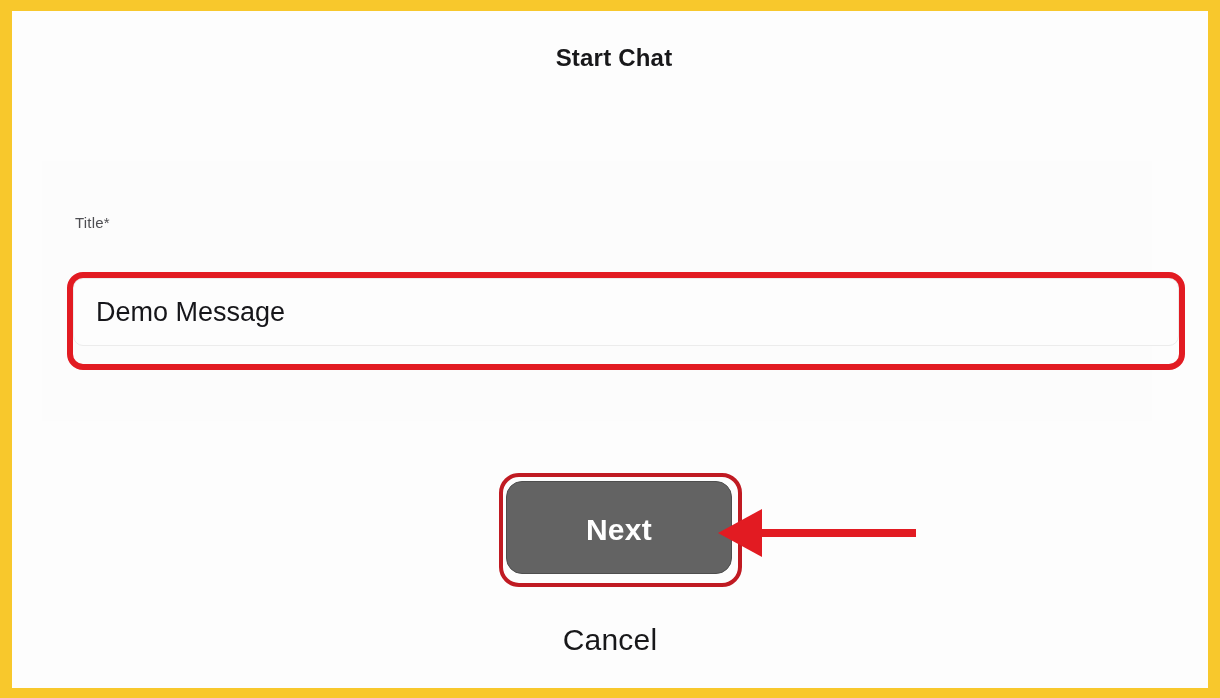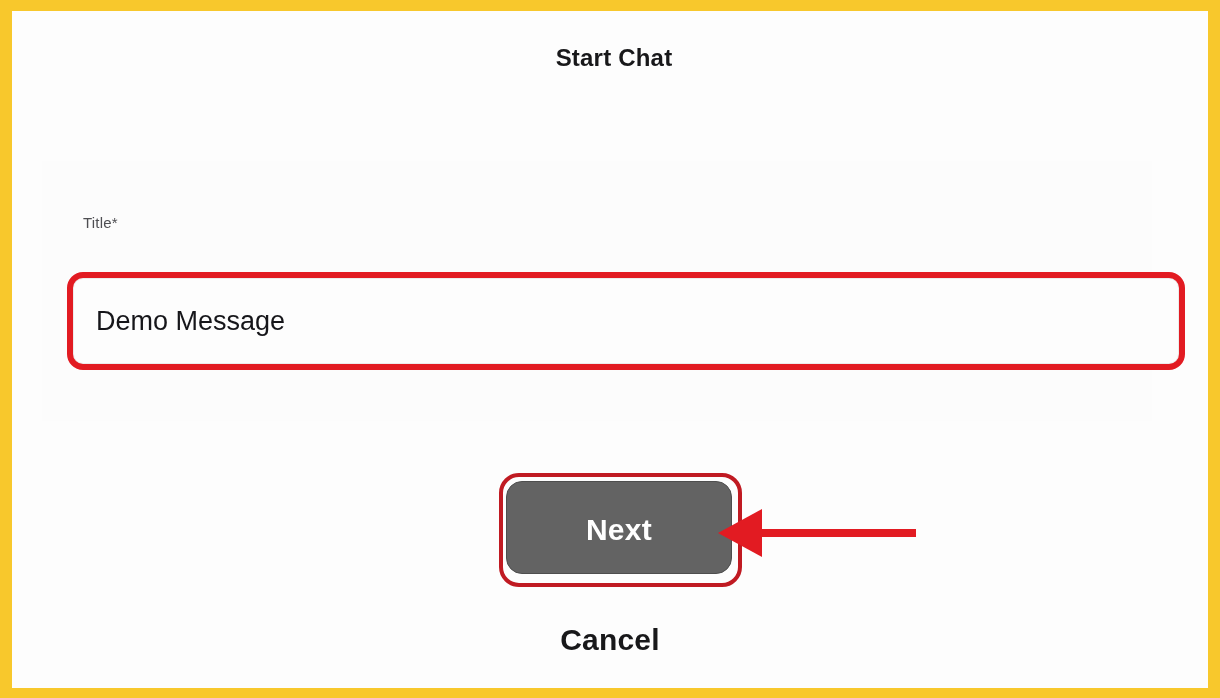--- a/index.html
+++ b/index.html
@@ -48,21 +48,21 @@
     font-weight: bold;
     color: #18181a;
     letter-spacing: 0.2px;
     line-height: 1.1;
     padding-left: 8px;
   }
 
   
   #field-group {
     position: absolute;
-    left: 66px;
+    left: 58px;
     top: 203px;
     width: 1118px;
   }
 
   #title-label {
     font-size: 15px;
     color: #4e4e52;
     line-height: 1.2;
     padding-left: 5px;
     letter-spacing: 0.2px;
@@ -79,21 +79,21 @@
     border-radius: 16px;
     pointer-events: none;
     z-index: 5;
   }
 
   #title-input {
     position: absolute;
     left: 61px;
     top: 267px;
     width: 1106px;
-    height: 86px;
+    height: 68px;
     background: #fdfdfd;
     border: 1px solid #ececec;
     border-radius: 10px;
     font-family: "Liberation Sans", "DejaVu Sans", sans-serif;
     font-size: 27px;
     color: #16161a;
     padding: 0 0 0 22px;
     outline: none;
   }
   #title-input::placeholder { color: #a8a8ac; }
@@ -149,21 +149,20 @@
     top: 612px;
     width: 100%;
     text-align: center;
     font-size: 30px;
     color: #18181a;
     background: none;
     border: none;
     font-family: "Liberation Sans", "DejaVu Sans", sans-serif;
     cursor: pointer;
     letter-spacing: 0.2px;
-    font-weight: bold;
   }
 </style>
 </head>
 <body>
 
 <div id="screen">
 
   <div id="dialog">
 
     <div class="wash wash-a"></div>

